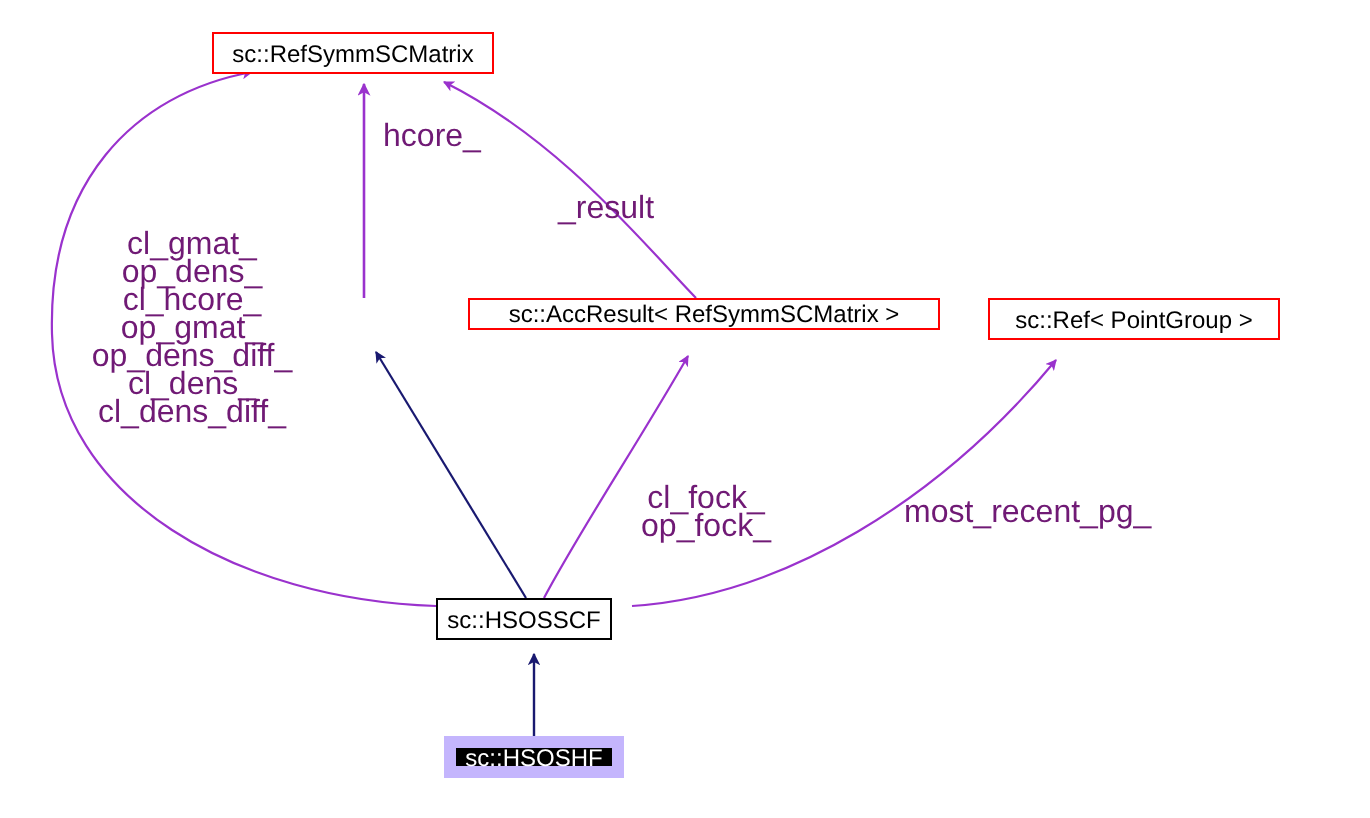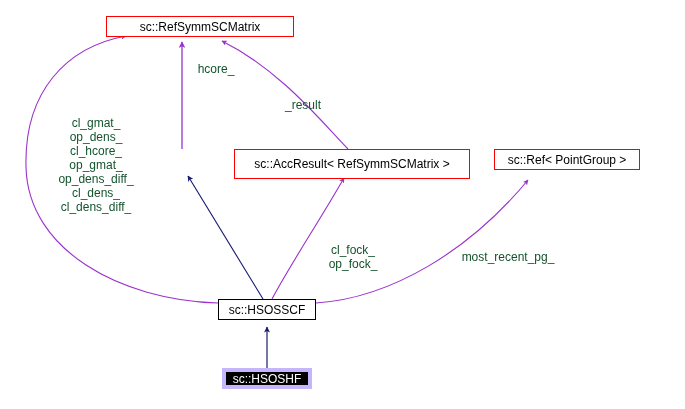--- a/index.html
+++ b/index.html
@@ -40,29 +40,29 @@
     border: 1px solid #ff0000;
     background: #ffffff;
     color: #000000;
   }
   .node-black-border {
     border: 1px solid #000000;
     background: #ffffff;
     color: #000000;
   }
   .node-filled {
-    border: 4px solid #c4b5fd;
+    border: 6px solid #c4b5fd;
     background: #000000;
     color: #ffffff;
   }
   .edge-label {
     position: absolute;
-    font-size: 12px;
+    font-size: 16px;
     line-height: 14px;
-    color: #14532d;
+    color: #701a75;
     white-space: pre;
     text-align: center;
   }
 </style>
 </head>
 <body>
 
 <div id="diagram-root">
 
   <svg class="edges" viewBox="0 0 685 409" xmlns="http://www.w3.org/2000/svg">
@@ -83,34 +83,34 @@
 
     <path d="M 272,299 C 290,265 320,220 344,178" fill="none" stroke="#9a32cd" stroke-width="1.1" marker-end="url(#arrow-usage)"></path>
 
     <path d="M 316,303 C 392,298 470,250 528,180" fill="none" stroke="#9a32cd" stroke-width="1.1" marker-end="url(#arrow-usage)"></path>
 
     <path d="M 263,299 L 188,176" fill="none" stroke="#191970" stroke-width="1.1" marker-end="url(#arrow-inherit)"></path>
 
     <path d="M 267,368 L 267,327" fill="none" stroke="#191970" stroke-width="1.2" marker-end="url(#arrow-inherit)"></path>
   </svg>
 
-  <div class="node node-red" style="left:106px; top:16px; width:188px; height:21px;">
+  <div class="node node-red" style="left:106px; top:16px; width:141px; height:21px;">
     <span>sc::RefSymmSCMatrix</span>
   </div>
 
 
-  <div class="node node-red" style="left:234px; top:149px; width:236px; height:30px;">
+  <div class="node node-red" style="left:234px; top:149px; width:236px; height:16px;">
     <span>sc::AccResult&lt; RefSymmSCMatrix &gt;</span>
   </div>
 
   <div class="node node-red" style="left:494px; top:149px; width:146px; height:21px;">
     <span>sc::Ref&lt; PointGroup &gt;</span>
   </div>
 
-  <div class="node node-black-border" style="left:218px; top:299px; width:98px; height:21px;">
+  <div class="node node-black-border" style="left:218px; top:299px; width:88px; height:21px;">
     <span>sc::HSOSSCF</span>
   </div>
 
   <div class="node node-filled" style="left:222px; top:368px; width:90px; height:21px;">
     <span>sc::HSOSHF</span>
   </div>
 
   <div class="edge-label" style="left: 22px; top: 116px; width: 148px; white-space: pre;">cl_gmat_
 op_dens_
 cl_hcore_

